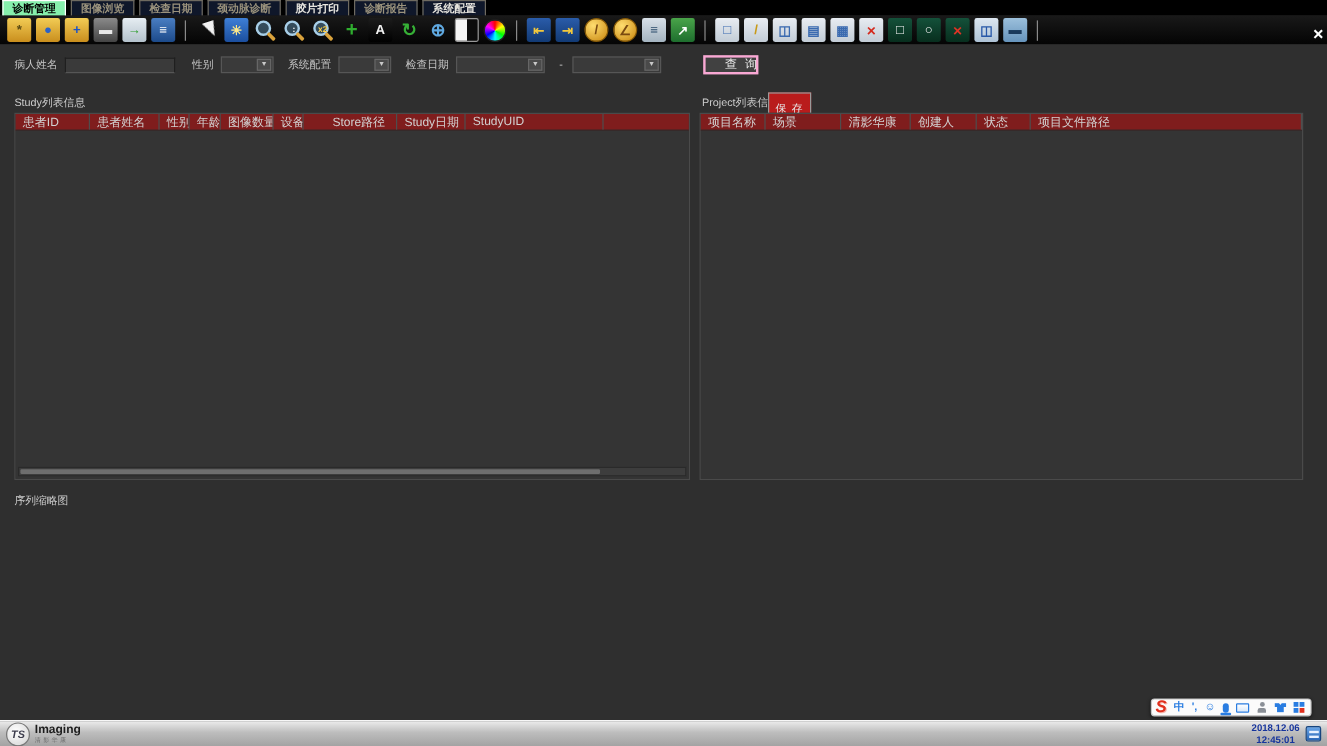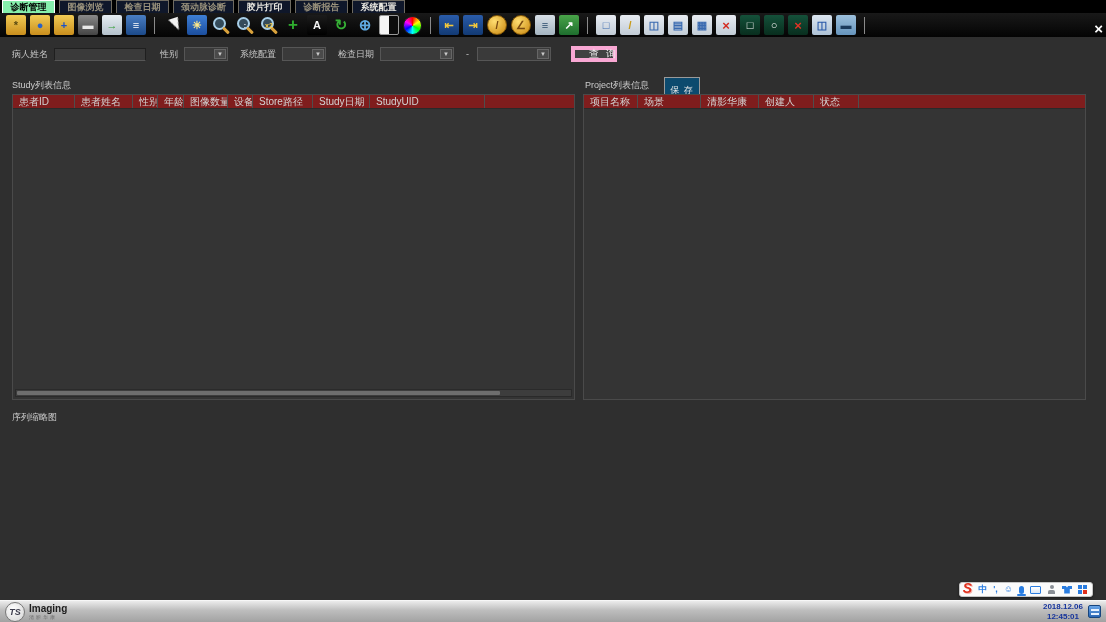--- a/index.html
+++ b/index.html
@@ -48,39 +48,39 @@
   .f-label { margin-right:6px;font-family:Liberation Mono, monospace; }
   .f-input { width:92px; height:13px; background:#3a3a3a; border:1px solid #1f1f1f;
     border-bottom-color:#565656; color:#ddd; font-size:9px; padding:0 2px;
     font-family:"Liberation Sans",sans-serif; margin-right:14px; }
   .combo { height:14px; background:#3a3a3a; border:1px solid #565656; display:flex;
     align-items:center; justify-content:flex-end; padding-right:1px; margin-right:12px; }
   .combo .arr { font-size:6px; color:#c9c9c9; background:#4a4a4a; border:1px solid #666;
     padding:1px 2px; line-height:1; }
   .w44 { width:44px; } .w74 { width:74px; }
   .dash { margin:0 8px 0 0; color:#c6c6c6; }
-  .query-btn { width:46px; height:16px; background:#414141; border:4px solid #f9a8d4;
+  .query-btn { width:46px; height:16px; background:#414141; border:2px solid #f9a8d4;
     color:#ececec; font-size:10px; display:flex; align-items:center; justify-content:center;
-    margin-left:8px; letter-spacing:2px; cursor:default;padding-left:19px; }
+    margin-left:23px; letter-spacing:2px; cursor:default;padding-left:19px; }
   .panel-label { position:absolute; font-size:9px; color:#cccccc; }
   .panel { position:absolute; top:57px; height:306px; border:1px solid #4a4a4a;
     background:#343434; }
   .thead { height:14px; background:#7f1d1d; border-bottom:1px solid #2a2a2a;
     display:flex; align-items:center; font-size:10px; color:#d2d2d2; }
   .th { padding-left:6px; height:100%; display:flex; align-items:center;
     border-right:1px solid #4e4e4e; white-space:nowrap; overflow:hidden; flex:0 0 auto; }
   .th.right { margin-left:auto; border-right:none; justify-content:flex-end; padding-right:7px;margin-top:36px; }
   .tbody { position:absolute; top:14px; left:0; right:0; bottom:0; background:#343434; }
   .hscroll { position:absolute; left:2px; right:2px; bottom:2px; height:8px;
     background:#3d3d3d; border:1px solid #2a2a2a; }
   .hthumb { position:absolute; left:1px; top:1px; height:4px; width:87%;
     background:#6e6e6e; border-radius:1px; }
   .save-btn { position:absolute; left:640px; top:40px; width:36px; height:27px;
-    background:#0c4a6e; border:1px solid #9a9a9a; color:#e8e8e8; font-size:9px;
-    display:flex; align-items:center; justify-content:center; letter-spacing:1px; cursor:default;margin-left:24px; }
+    background:#b91c1c; border:1px solid #9a9a9a; color:#e8e8e8; font-size:9px;
+    display:flex; align-items:center; justify-content:center; letter-spacing:1px; cursor:default; }
   
   .taskbar { position:absolute; bottom:0; left:0; width:100%; height:22px;
     background:linear-gradient(#ececec,#bdbdbd 45%,#a2a2a2); border-top:1px solid #f7f7f7;
     display:flex; align-items:center; }
   .logo-circle { width:20px; height:20px; margin-left:5px; border-radius:50%;
     background:radial-gradient(circle at 40% 35%,#ffffff,#d2d2d2); border:1px solid #787878;
     display:flex; align-items:center; justify-content:center; font-size:9px; font-weight:bold;
     font-style:italic; color:#3c3c4c; }
   .logo-text { margin-left:4px; display:flex; flex-direction:column; line-height:1; }
   .logo-title { font-size:10px; font-weight:bold; color:#1d1d1d; }
@@ -260,21 +260,21 @@
     <div class="panel-label" style="left:12px; top:42px;">Study列表信息</div>
 
     <div class="panel" style="left:12px; width:563px;">
       <div class="thead">
           <div class="th" style="width: 62px;">患者ID</div>
           <div class="th" style="width: 58px;">患者姓名</div>
           <div class="th" style="width: 25px;">性别</div>
           <div class="th" style="width: 26px;">年龄</div>
           <div class="th" style="width: 44px;">图像数量</div>
           <div class="th" style="width: 25px;">设备</div>
-          <div class="th" style="width: 60px;">Store路径</div>
+          <div class="th" style="width: 60px; margin-left: 18px;">Store路径</div>
           <div class="th" style="width: 57px;">Study日期</div>
           <div class="th" style="width: 115px;">StudyUID</div>
           <div class="th right" style="width: 48px;">数据创建</div>
         </div>
       <div class="tbody">
         <div class="hscroll">
           <div class="hthumb"></div>
         </div>
       </div>
     </div>
@@ -283,20 +283,21 @@
 
     <div class="save-btn">保 存</div>
 
     <div class="panel" style="left:583px; width:503px;">
       <div class="thead">
           <div class="th" style="width: 54px;">项目名称</div>
           <div class="th" style="width: 63px;">场景</div>
           <div class="th" style="width: 58px;">清影华康</div>
           <div class="th" style="width: 55px;">创建人</div>
           <div class="th" style="width: 45px;">状态</div>
+          <div class="th" style="flex: 1 1 0%;">项目文件路径</div>
         </div>
       <div class="tbody"></div>
     </div>
 
     <div class="panel-label" style="left:12px; top:374px;">序列缩略图</div>
 
     <div style="position:absolute; left:12px; top:388px; right:12px; bottom:4px;"></div>
   </div>
 
   <div class="ime">

